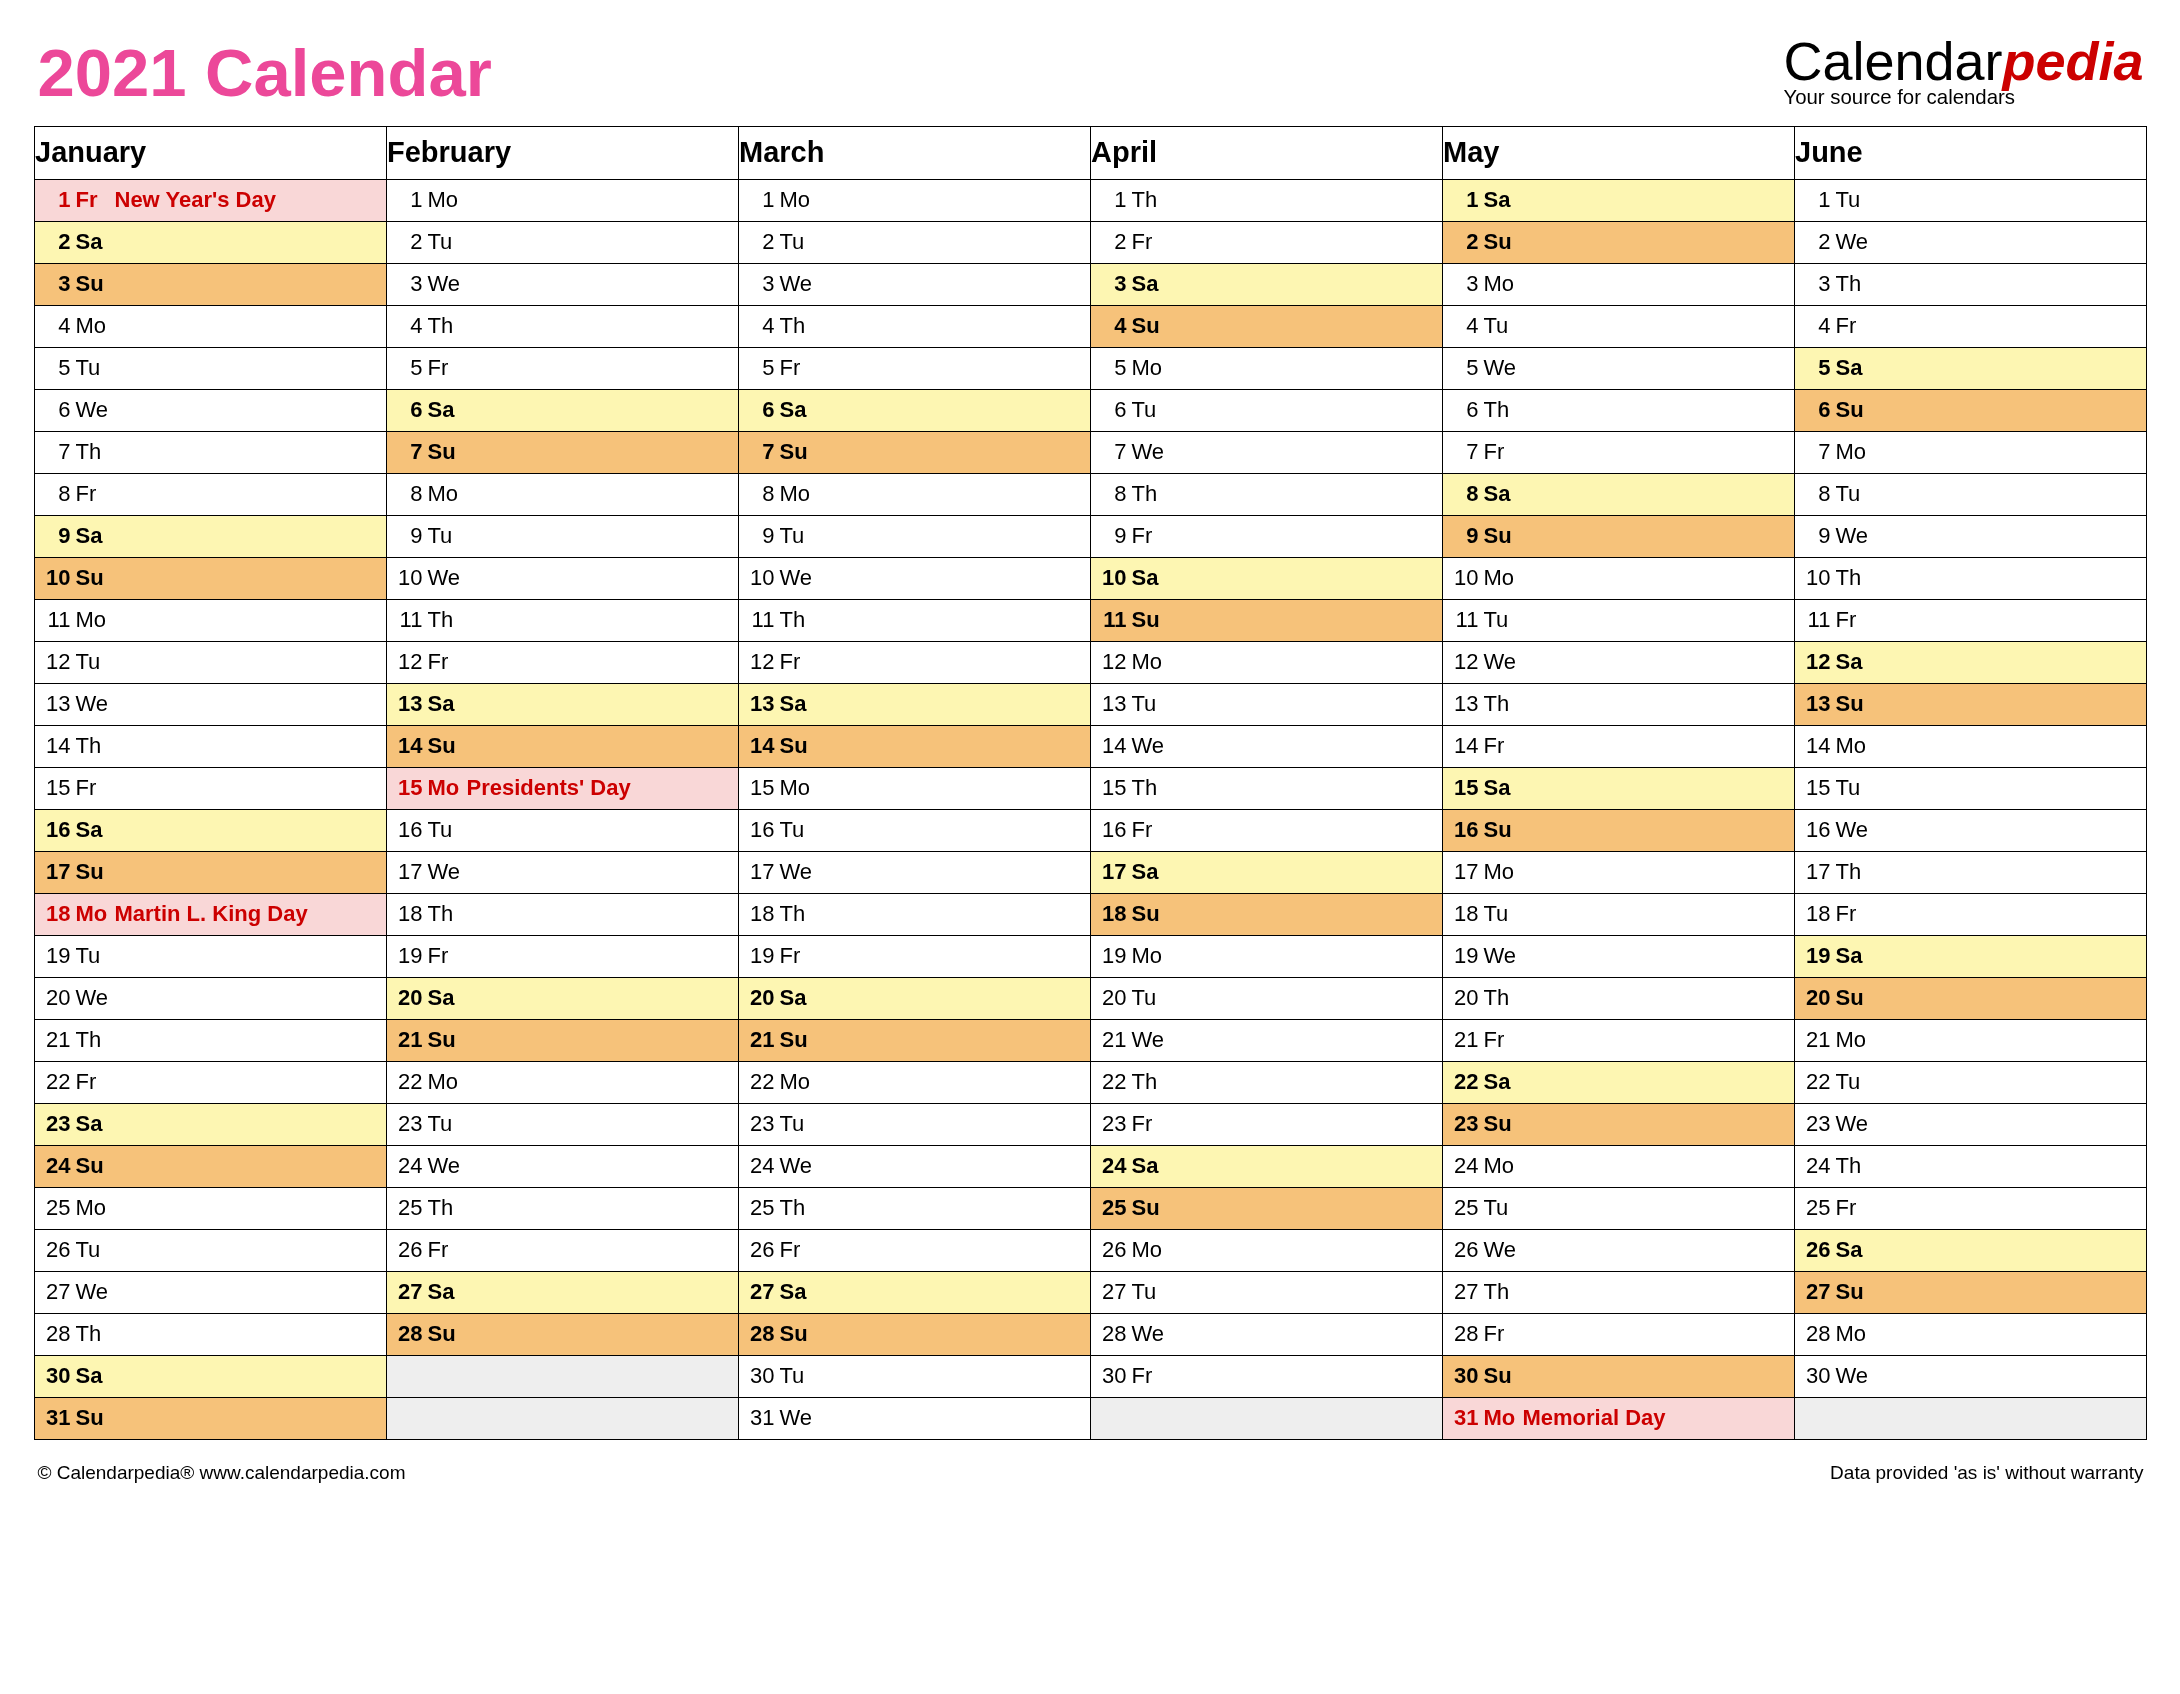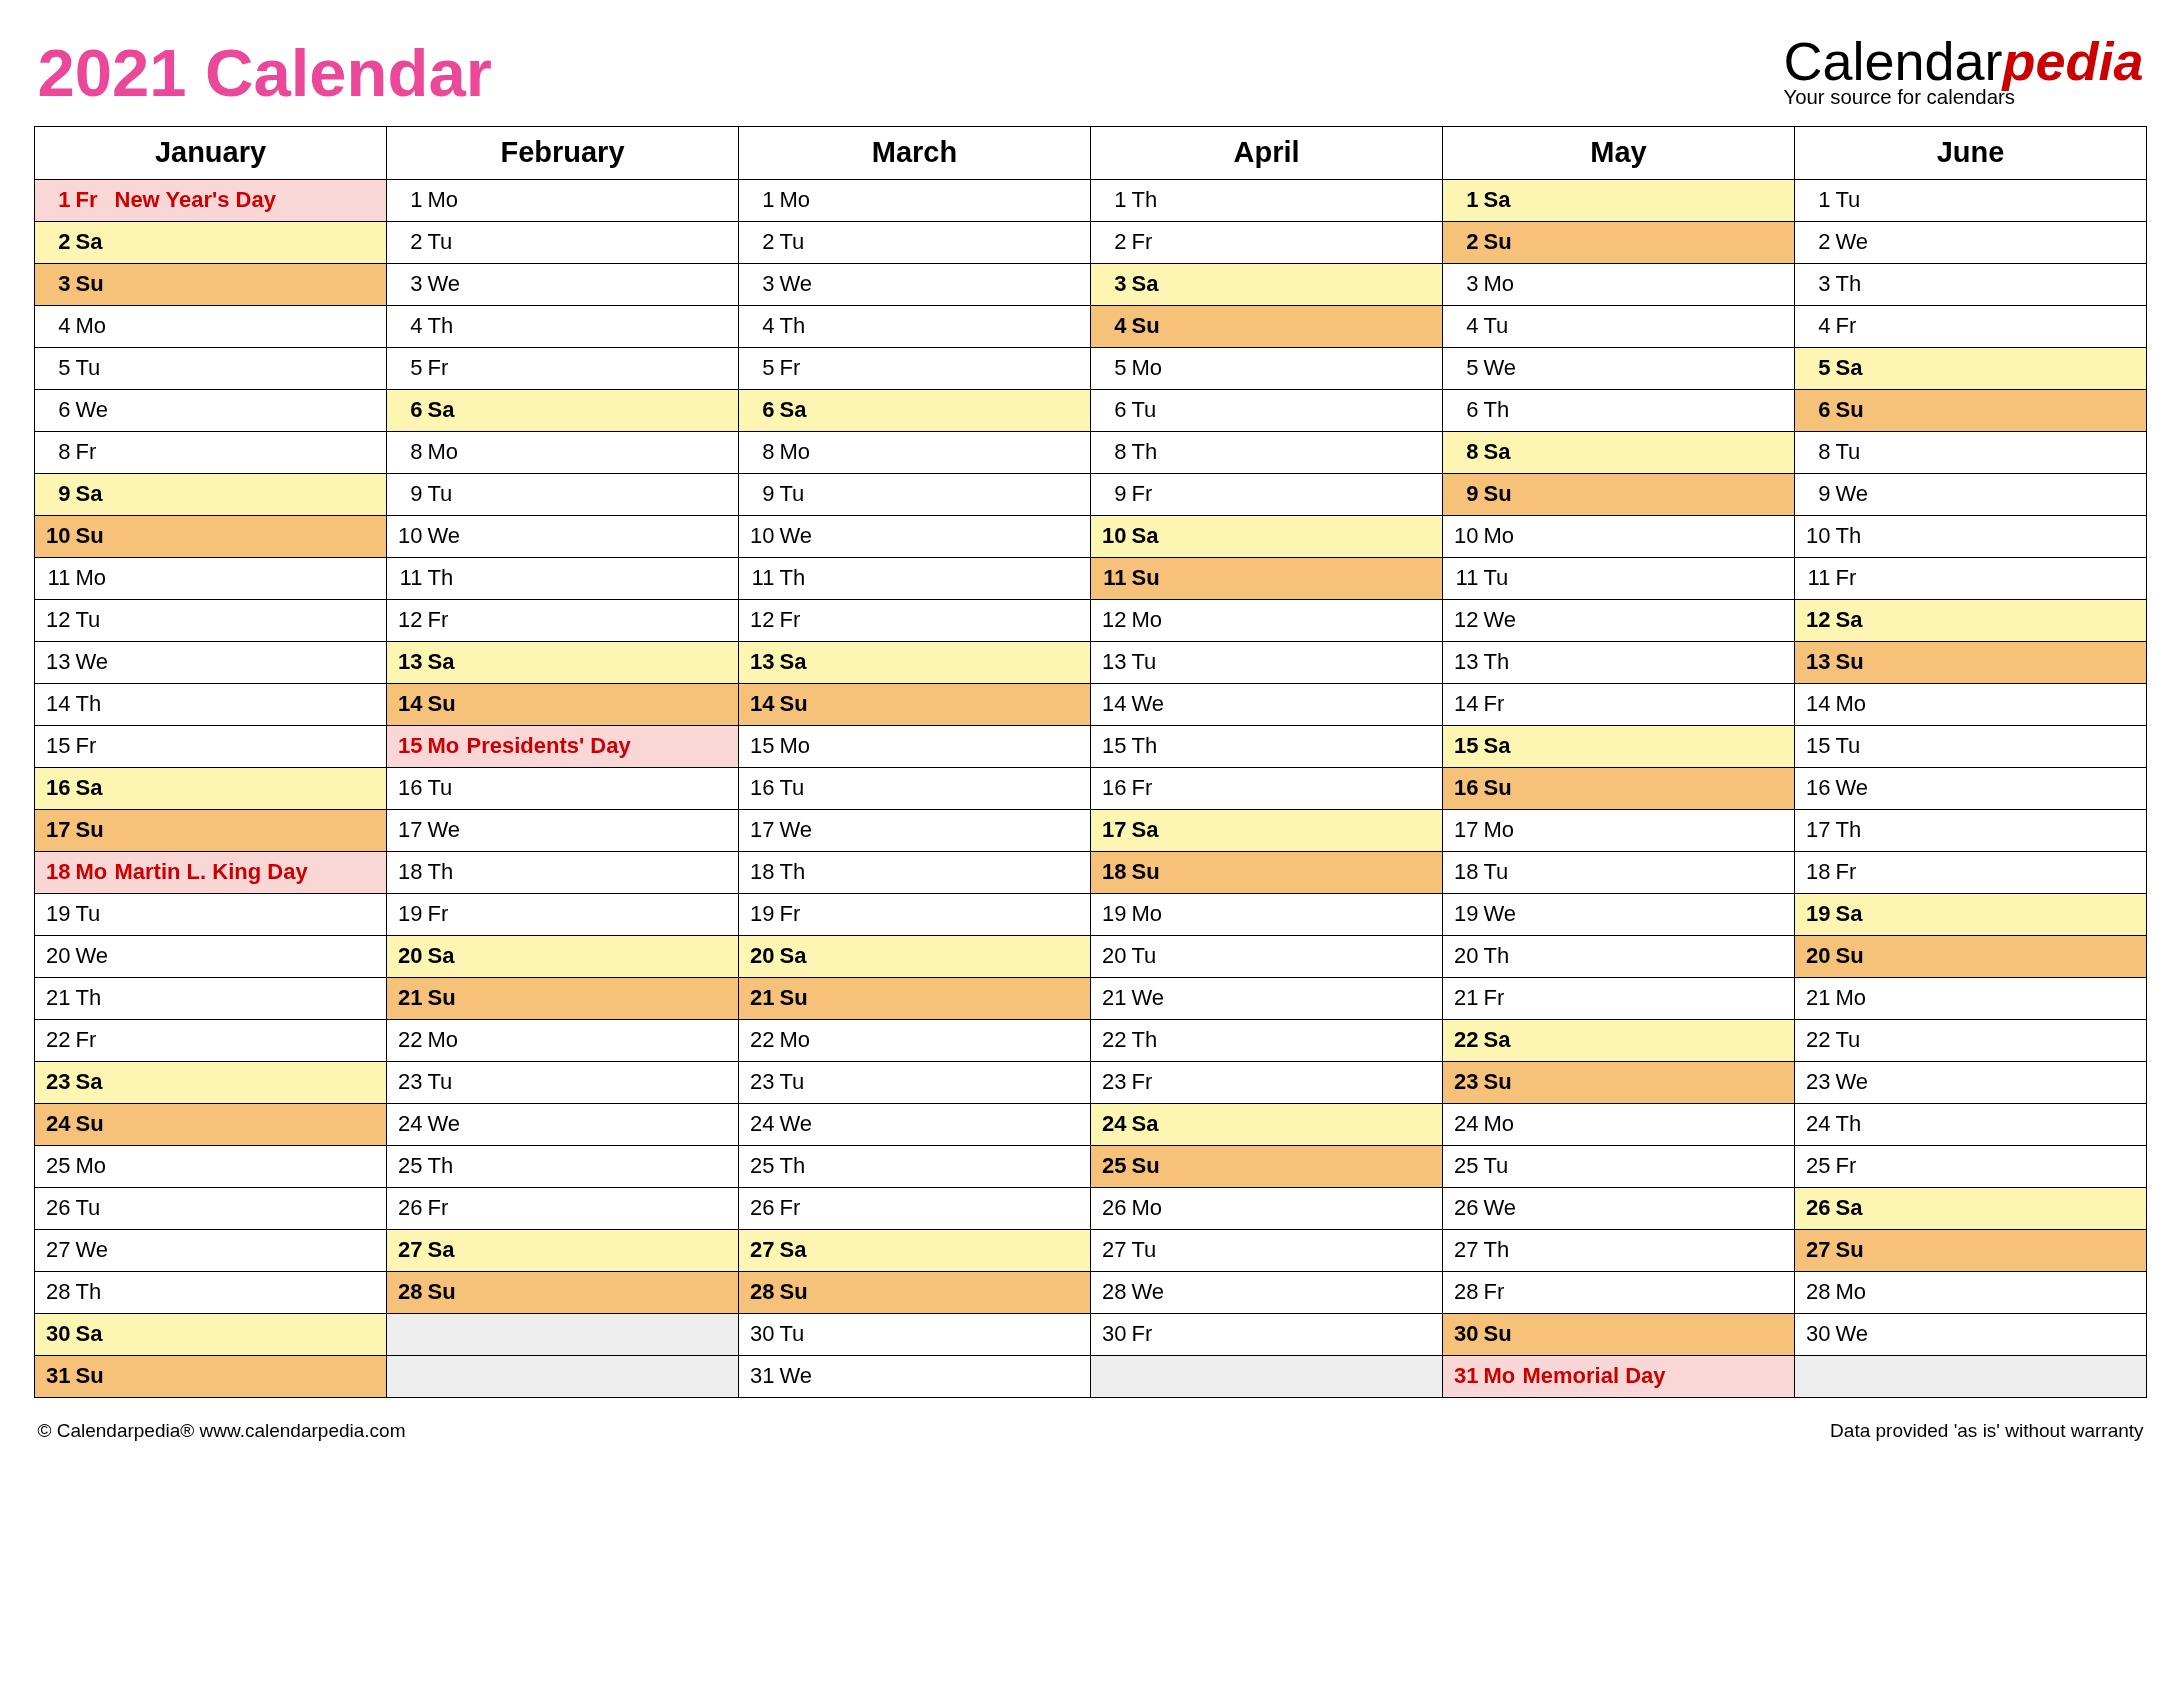--- a/index.html
+++ b/index.html
@@ -41,21 +41,21 @@
     table-layout: fixed;
   }
   table.cal th, table.cal td {
     border: 0.9px solid #000;
     text-align: left;
     vertical-align: middle;
   }
   table.cal th {
     font-size: 29px;
     font-weight: bold;
-    text-align: center;
+    text-align: left;
     padding: 8.5px 0 10.2px 0;
     background: #fff;
   }
   table.cal td {
     font-size: 22px;
     padding: 5.1px 8.5px 6px 8.5px;
     height: 42px;
     white-space: nowrap;
     overflow: hidden;
   }
@@ -141,20 +141,28 @@
       </tr>
       <tr>
         <td class=""><span class="daynum">6</span><span class="dow">We</span></td>
         <td class="sat"><span class="daynum">6</span><span class="dow">Sa</span></td>
         <td class="sat"><span class="daynum">6</span><span class="dow">Sa</span></td>
         <td class=""><span class="daynum">6</span><span class="dow">Tu</span></td>
         <td class=""><span class="daynum">6</span><span class="dow">Th</span></td>
         <td class="sun"><span class="daynum">6</span><span class="dow">Su</span></td>
       </tr>
       <tr>
+        <td class=""><span class="daynum">7</span><span class="dow">Th</span></td>
+        <td class="sun"><span class="daynum">7</span><span class="dow">Su</span></td>
+        <td class="sun"><span class="daynum">7</span><span class="dow">Su</span></td>
+        <td class=""><span class="daynum">7</span><span class="dow">We</span></td>
+        <td class=""><span class="daynum">7</span><span class="dow">Fr</span></td>
+        <td class=""><span class="daynum">7</span><span class="dow">Mo</span></td>
+      </tr>
+      <tr>
         <td class=""><span class="daynum">8</span><span class="dow">Fr</span></td>
         <td class=""><span class="daynum">8</span><span class="dow">Mo</span></td>
         <td class=""><span class="daynum">8</span><span class="dow">Mo</span></td>
         <td class=""><span class="daynum">8</span><span class="dow">Th</span></td>
         <td class="sat"><span class="daynum">8</span><span class="dow">Sa</span></td>
         <td class=""><span class="daynum">8</span><span class="dow">Tu</span></td>
       </tr>
       <tr>
         <td class="sat"><span class="daynum">9</span><span class="dow">Sa</span></td>
         <td class=""><span class="daynum">9</span><span class="dow">Tu</span></td>

